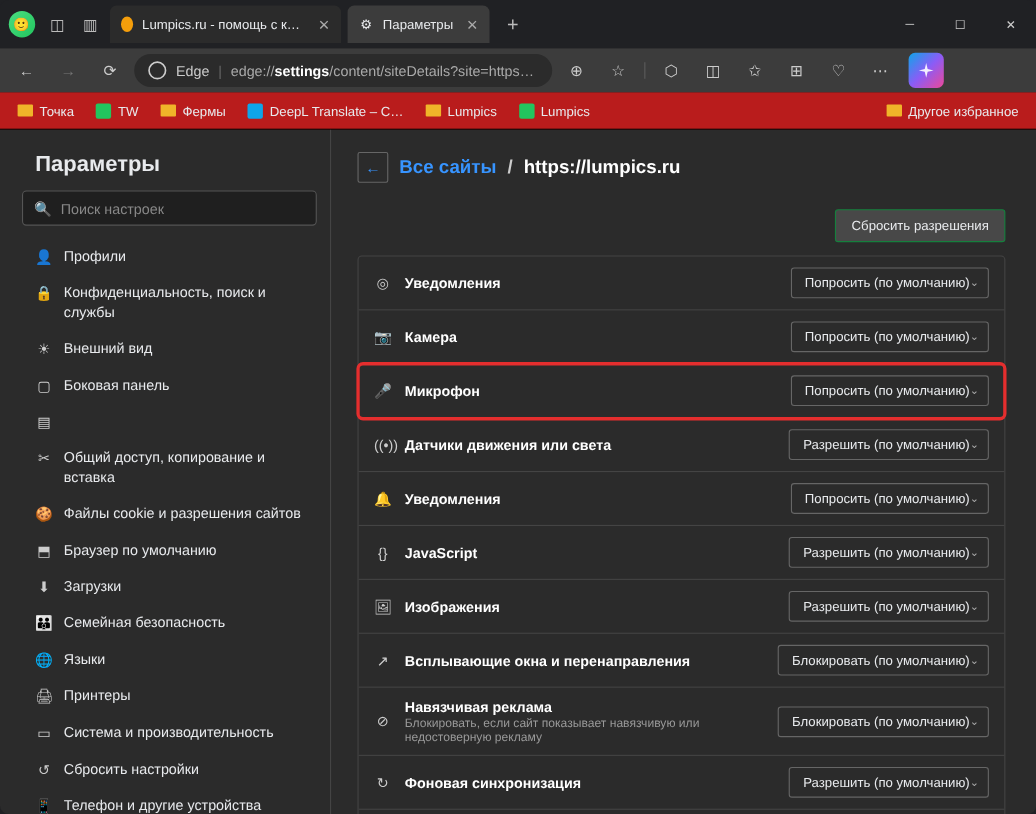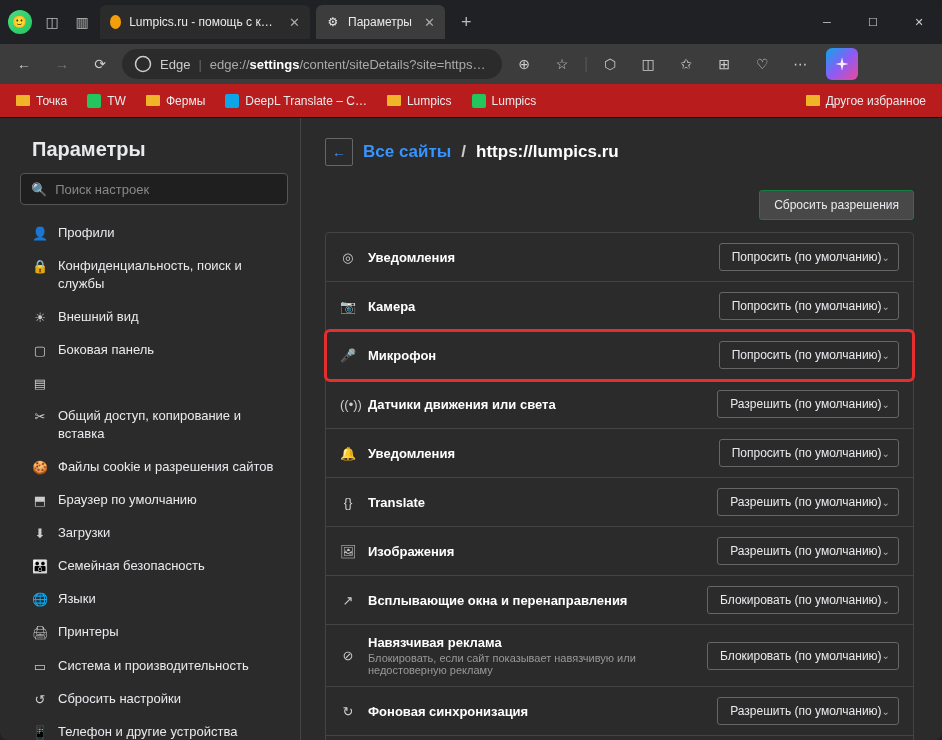--- a/index.html
+++ b/index.html
@@ -276,21 +276,21 @@
         <div class="perm-row">
     <span class="perm-icon">🔔</span>
     <div class="perm-label">Уведомления</div>
     <div class="perm-select">
       <span>Попросить (по умолчанию)</span>
       <span class="chev">⌄</span>
     </div>
         </div>
         <div class="perm-row">
     <span class="perm-icon">{}</span>
-    <div class="perm-label">Translate</div>
+    <div class="perm-label">JavaScript</div>
     <div class="perm-select">
       <span>Разрешить (по умолчанию)</span>
       <span class="chev">⌄</span>
     </div>
         </div>
         <div class="perm-row">
     <span class="perm-icon">🖼</span>
     <div class="perm-label">Изображения</div>
     <div class="perm-select">
       <span>Разрешить (по умолчанию)</span>

